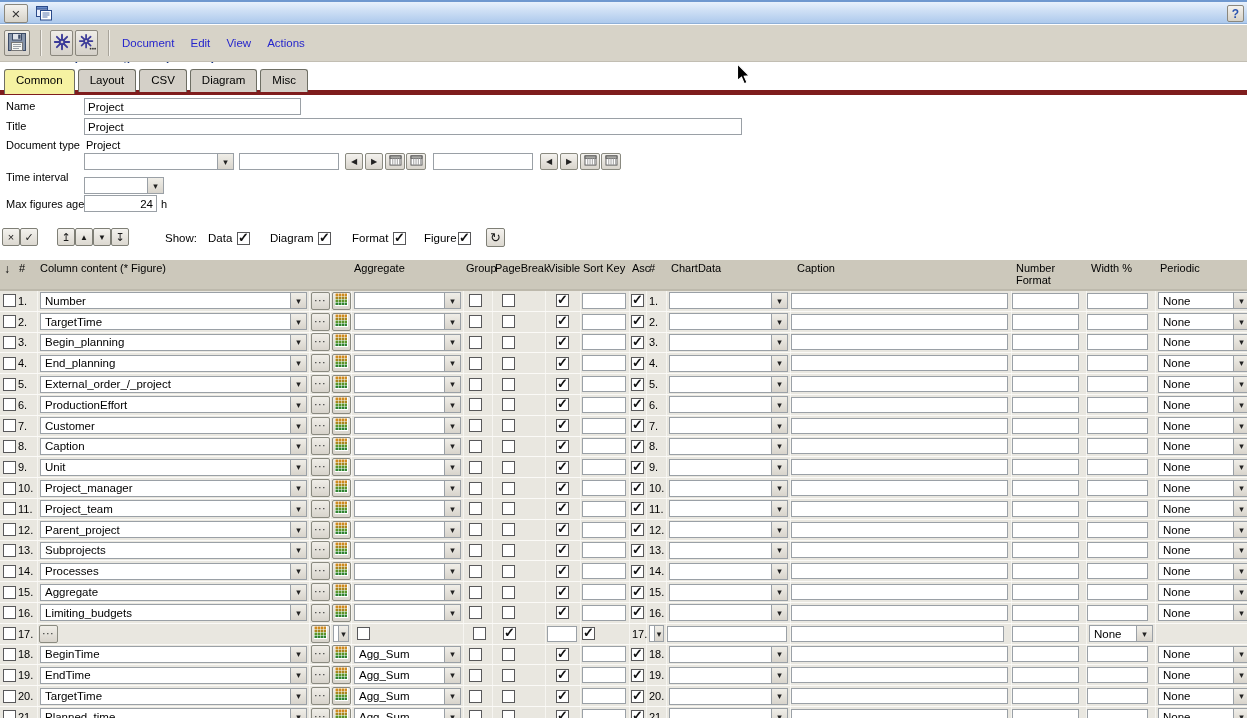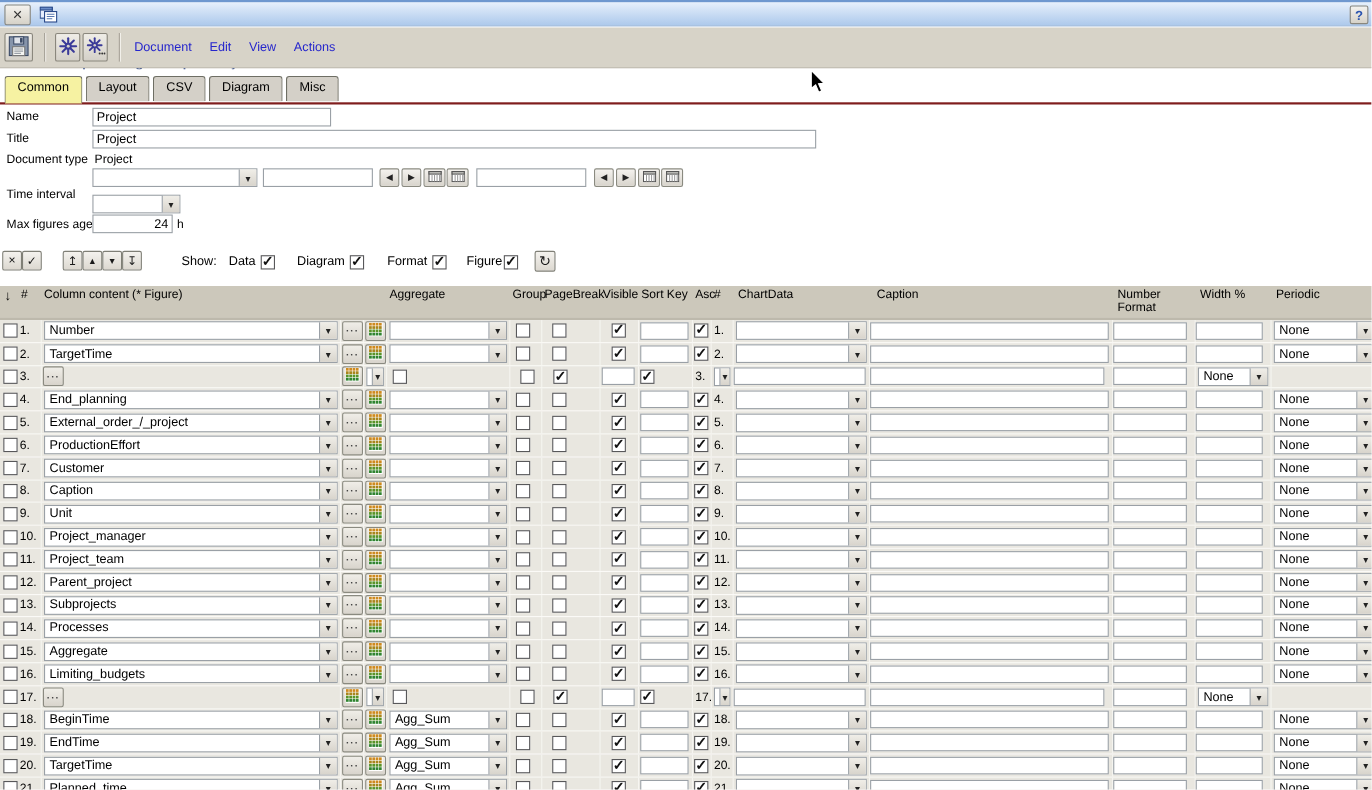--- a/index.html
+++ b/index.html
@@ -24,21 +24,21 @@
   .tool-btn { position:absolute; top:5px; width:26px; height:26px; background:linear-gradient(180deg,#efede7,#d4d0c8);
     border:1px solid #8a877d; border-radius:2px; display:flex; align-items:center; justify-content:center; }
   .tsep { position:absolute; top:5px; width:2px; height:26px; border-left:1px solid #a8a49a; border-right:1px solid #f2f0ea; }
   .menu { position:absolute; left:122px; top:12px; }
   .menu span { color:#2626cc; margin-right:13px; font-size:11.5px; cursor:default; }
 
   
   .content { position:absolute; left:0; top:63px; width:1247px; height:655px; background:#fff; }
 
   
-  .tabstrip { position:absolute; left:0; top:6px; width:1247px; height:26px; border-bottom:2px solid #7f1d1d; padding-left:4px; }
+  .tabstrip { position:absolute; left:0; top:6px; width:1247px; height:26px; border-bottom:5px solid #7f1d1d; padding-left:4px; }
   .tab { display:inline-block; height:23px; margin-right:3px; padding:4px 11px 0 11px; background:#d4d0c8;
     border:1px solid #6e6e64; border-bottom:none; border-radius:3px 3px 0 0; font-size:11.5px; cursor:default; }
   .tab.active { background:#f6f2a2; height:25px; position:relative; z-index:2; }
 
   
   .flabel { position:absolute; left:6px; font-size:11px; }
   .tin, .fin { height:17px; border:1px solid #9aa0a6; background:#fff; font-family:"Liberation Sans",sans-serif;
     font-size:11.5px; padding:0 3px; }
   .combo { position:relative; height:17px; background:#fff; border:1px solid #9aa0a6; display:flex; align-items:center; }
   .combo .cval { flex:1; padding-left:4px; font-size:11.5px; white-space:nowrap; overflow:hidden; }
@@ -431,20 +431,25 @@
               </div>
     </div>
   </div>
 
   <div class="gridrow trow">
     <div class="cell c-sel">
       <span class="cb"></span>
       <span class="rownum">3.</span>
     </div>
     <div class="cell">
+      <div class="combo">
+                <span class="cval">Begin_planning</span>
+              </div>
+    </div>
+    <div class="cell">
               <button class="mini-btn dots"></button>
             </div>
     <div class="cell">
       <button class="mini-btn">
         <span>
           <svg width="13" height="13" viewBox="0 0 13 13">
             <rect width="13" height="13" fill="#fff"></rect>
             <g>
               <rect x="0.5" y="0.5" width="2.5" height="2.5" fill="#cf8a1e"></rect>
                       <rect x="3.5" y="0.5" width="2.5" height="2.5" fill="#cf8a1e"></rect>

